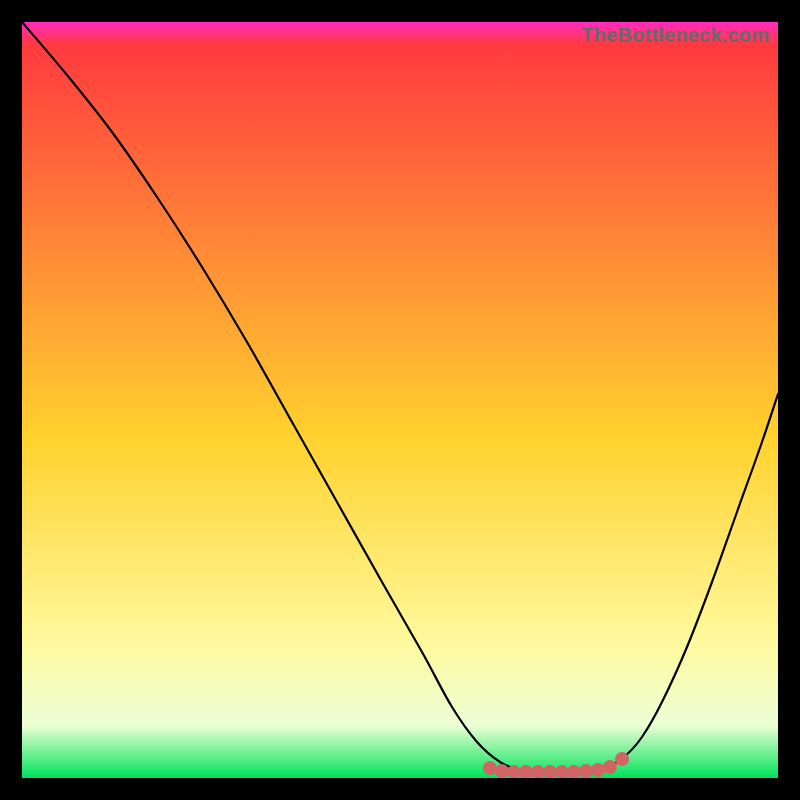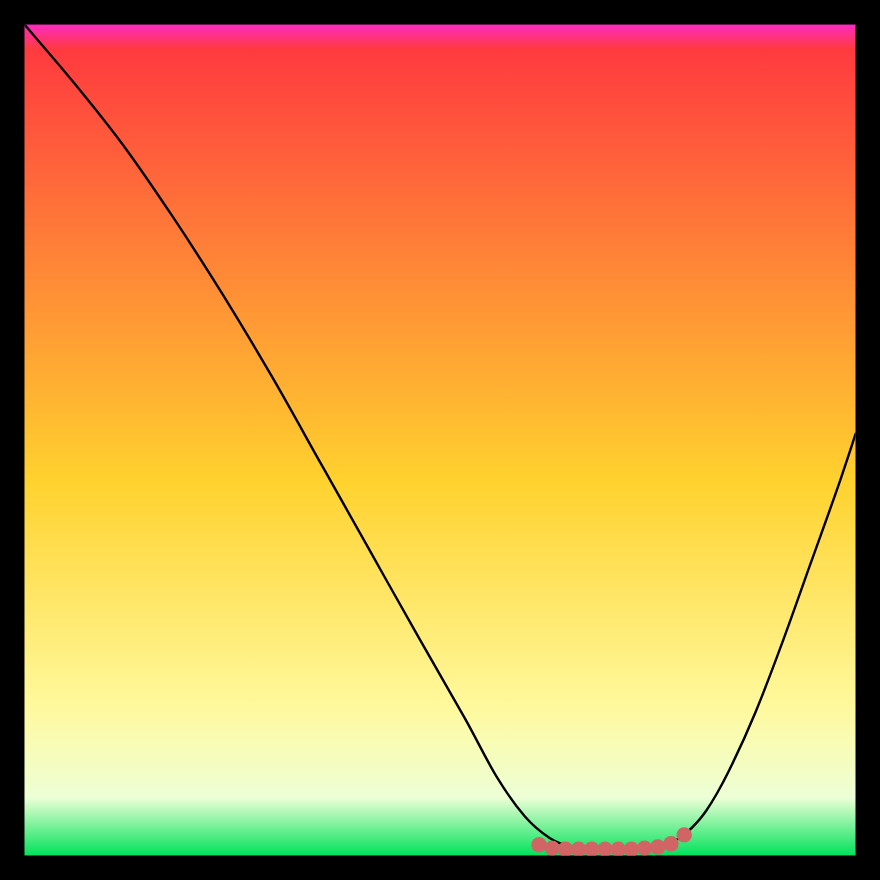--- a/index.html
+++ b/index.html
@@ -57,14 +57,15 @@
           <circle cx="516" cy="750" r="7" fill="#d16464" stroke="#b54f4f" stroke-width="0"></circle>
           <circle cx="528" cy="750" r="7" fill="#d16464" stroke="#b54f4f" stroke-width="0"></circle>
           <circle cx="540" cy="750" r="7" fill="#d16464" stroke="#b54f4f" stroke-width="0"></circle>
           <circle cx="552" cy="750" r="7" fill="#d16464" stroke="#b54f4f" stroke-width="0"></circle>
           <circle cx="564" cy="749" r="7" fill="#d16464" stroke="#b54f4f" stroke-width="0"></circle>
           <circle cx="576" cy="748" r="7" fill="#d16464" stroke="#b54f4f" stroke-width="0"></circle>
           <circle cx="588" cy="745" r="7" fill="#d16464" stroke="#b54f4f" stroke-width="0"></circle>
           <circle cx="600" cy="737" r="7" fill="#d16464" stroke="#b54f4f" stroke-width="0"></circle>
         </g>
     </svg>
+    <div class="watermark">TheBottleneck.com</div>
   </div>
 </div>
 
 </body></html>

